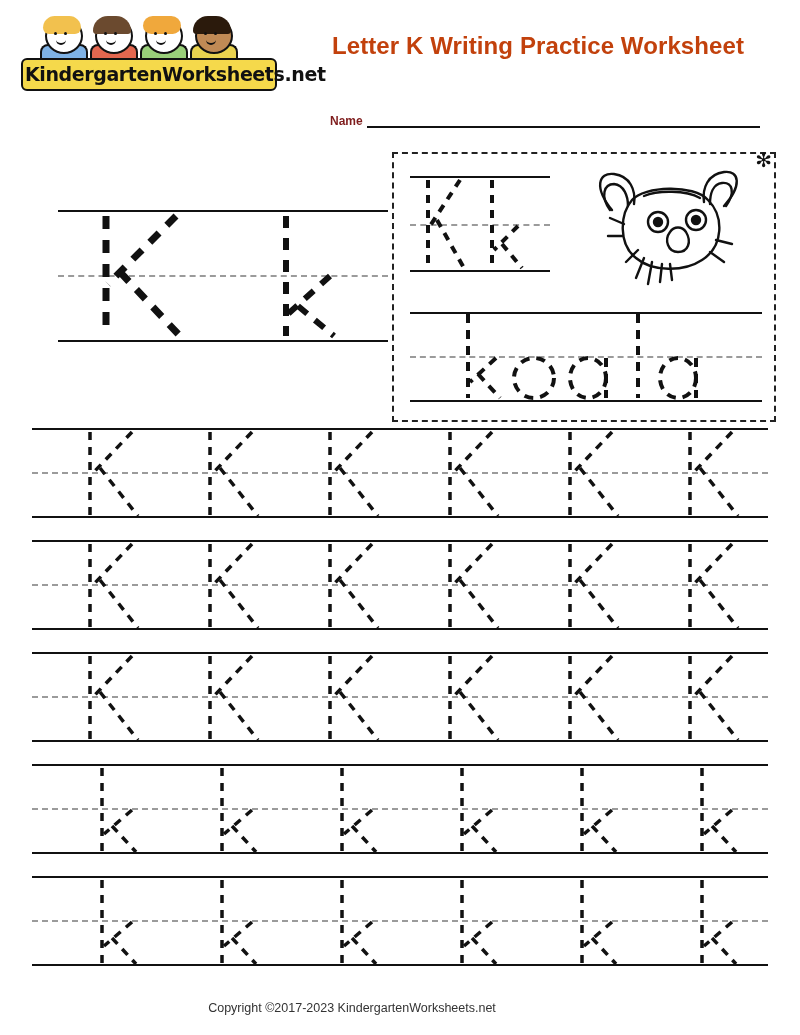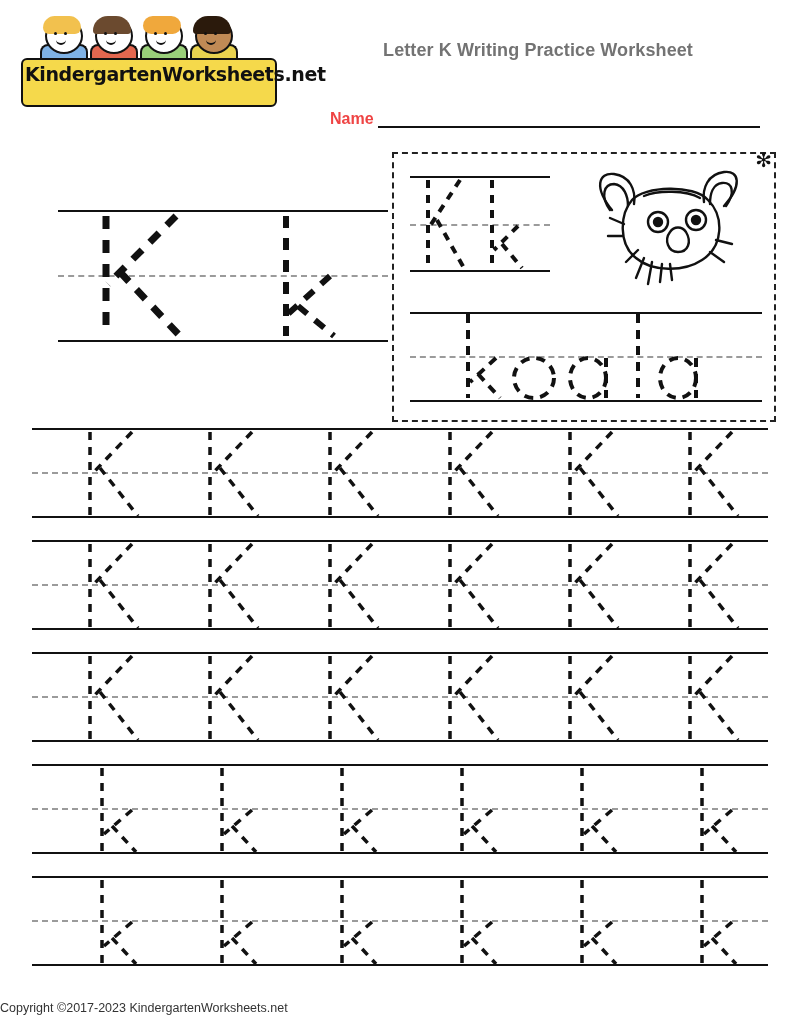--- a/index.html
+++ b/index.html
@@ -106,21 +106,21 @@
   .kid.k4 .hair { background:#2b1a0c; }
   .kid.k4 .body { background:#e9d24f; }
 
   .logo-banner {
     position: relative;
     margin: -4px auto 12px;
     width: 256px;
     background: #f5d94b;
     border: 2px solid #111;
     border-radius: 6px;
-    padding: 3px 2px 20px;
+    padding: 3px 2px 4px;
     box-sizing: border-box;
   }
   .logo-banner .logo-text {
     font-family: "DejaVu Sans", sans-serif;
     font-weight: bold;
     font-size: 19px;
     letter-spacing: -0.4px;
     color: #111;
     white-space: nowrap;
   }
@@ -131,39 +131,38 @@
     font-family: "Liberation Sans", sans-serif;
   }
 
   .title {
     position: absolute;
     left: 288px;
     top: 32px;
     width: 500px;
     font-family: "Liberation Sans", sans-serif;
     font-weight: bold;
-    font-size: 18px;
+    font-size: 24px;
     letter-spacing: 0.1px;
-    color: #737373;
+    color: #c2410c;
     text-align: center;
-    margin-top: 8px;
   }
 
   .name-row {
     position: absolute;
     left: 330px;
     top: 106px;
     width: 430px;
     display: flex;
     align-items: flex-end;
   }
   .name-label {
-    font-size: 16px;
+    font-size: 12px;
     font-weight: bold;
-    color: #ef4444;
+    color: #7f1d1d;
     padding-right: 4px;
   }
   .name-line {
     flex: 1;
     border-bottom: 2px solid #111;
     height: 20px;
   }
 
   
   .demo-area {
@@ -280,21 +279,21 @@
     width: 110px;
     height: 92px;
   }
 
   
   .footer {
     position: absolute;
     left: 0;
     bottom: 18px;
     width: 704px;
-    text-align: left;
+    text-align: center;
     font-size: 12.5px;
     color: #333;
     line-height: 1.35;
   }
 </style>
 </head>
 <body>
 
 <div class="header">
 

